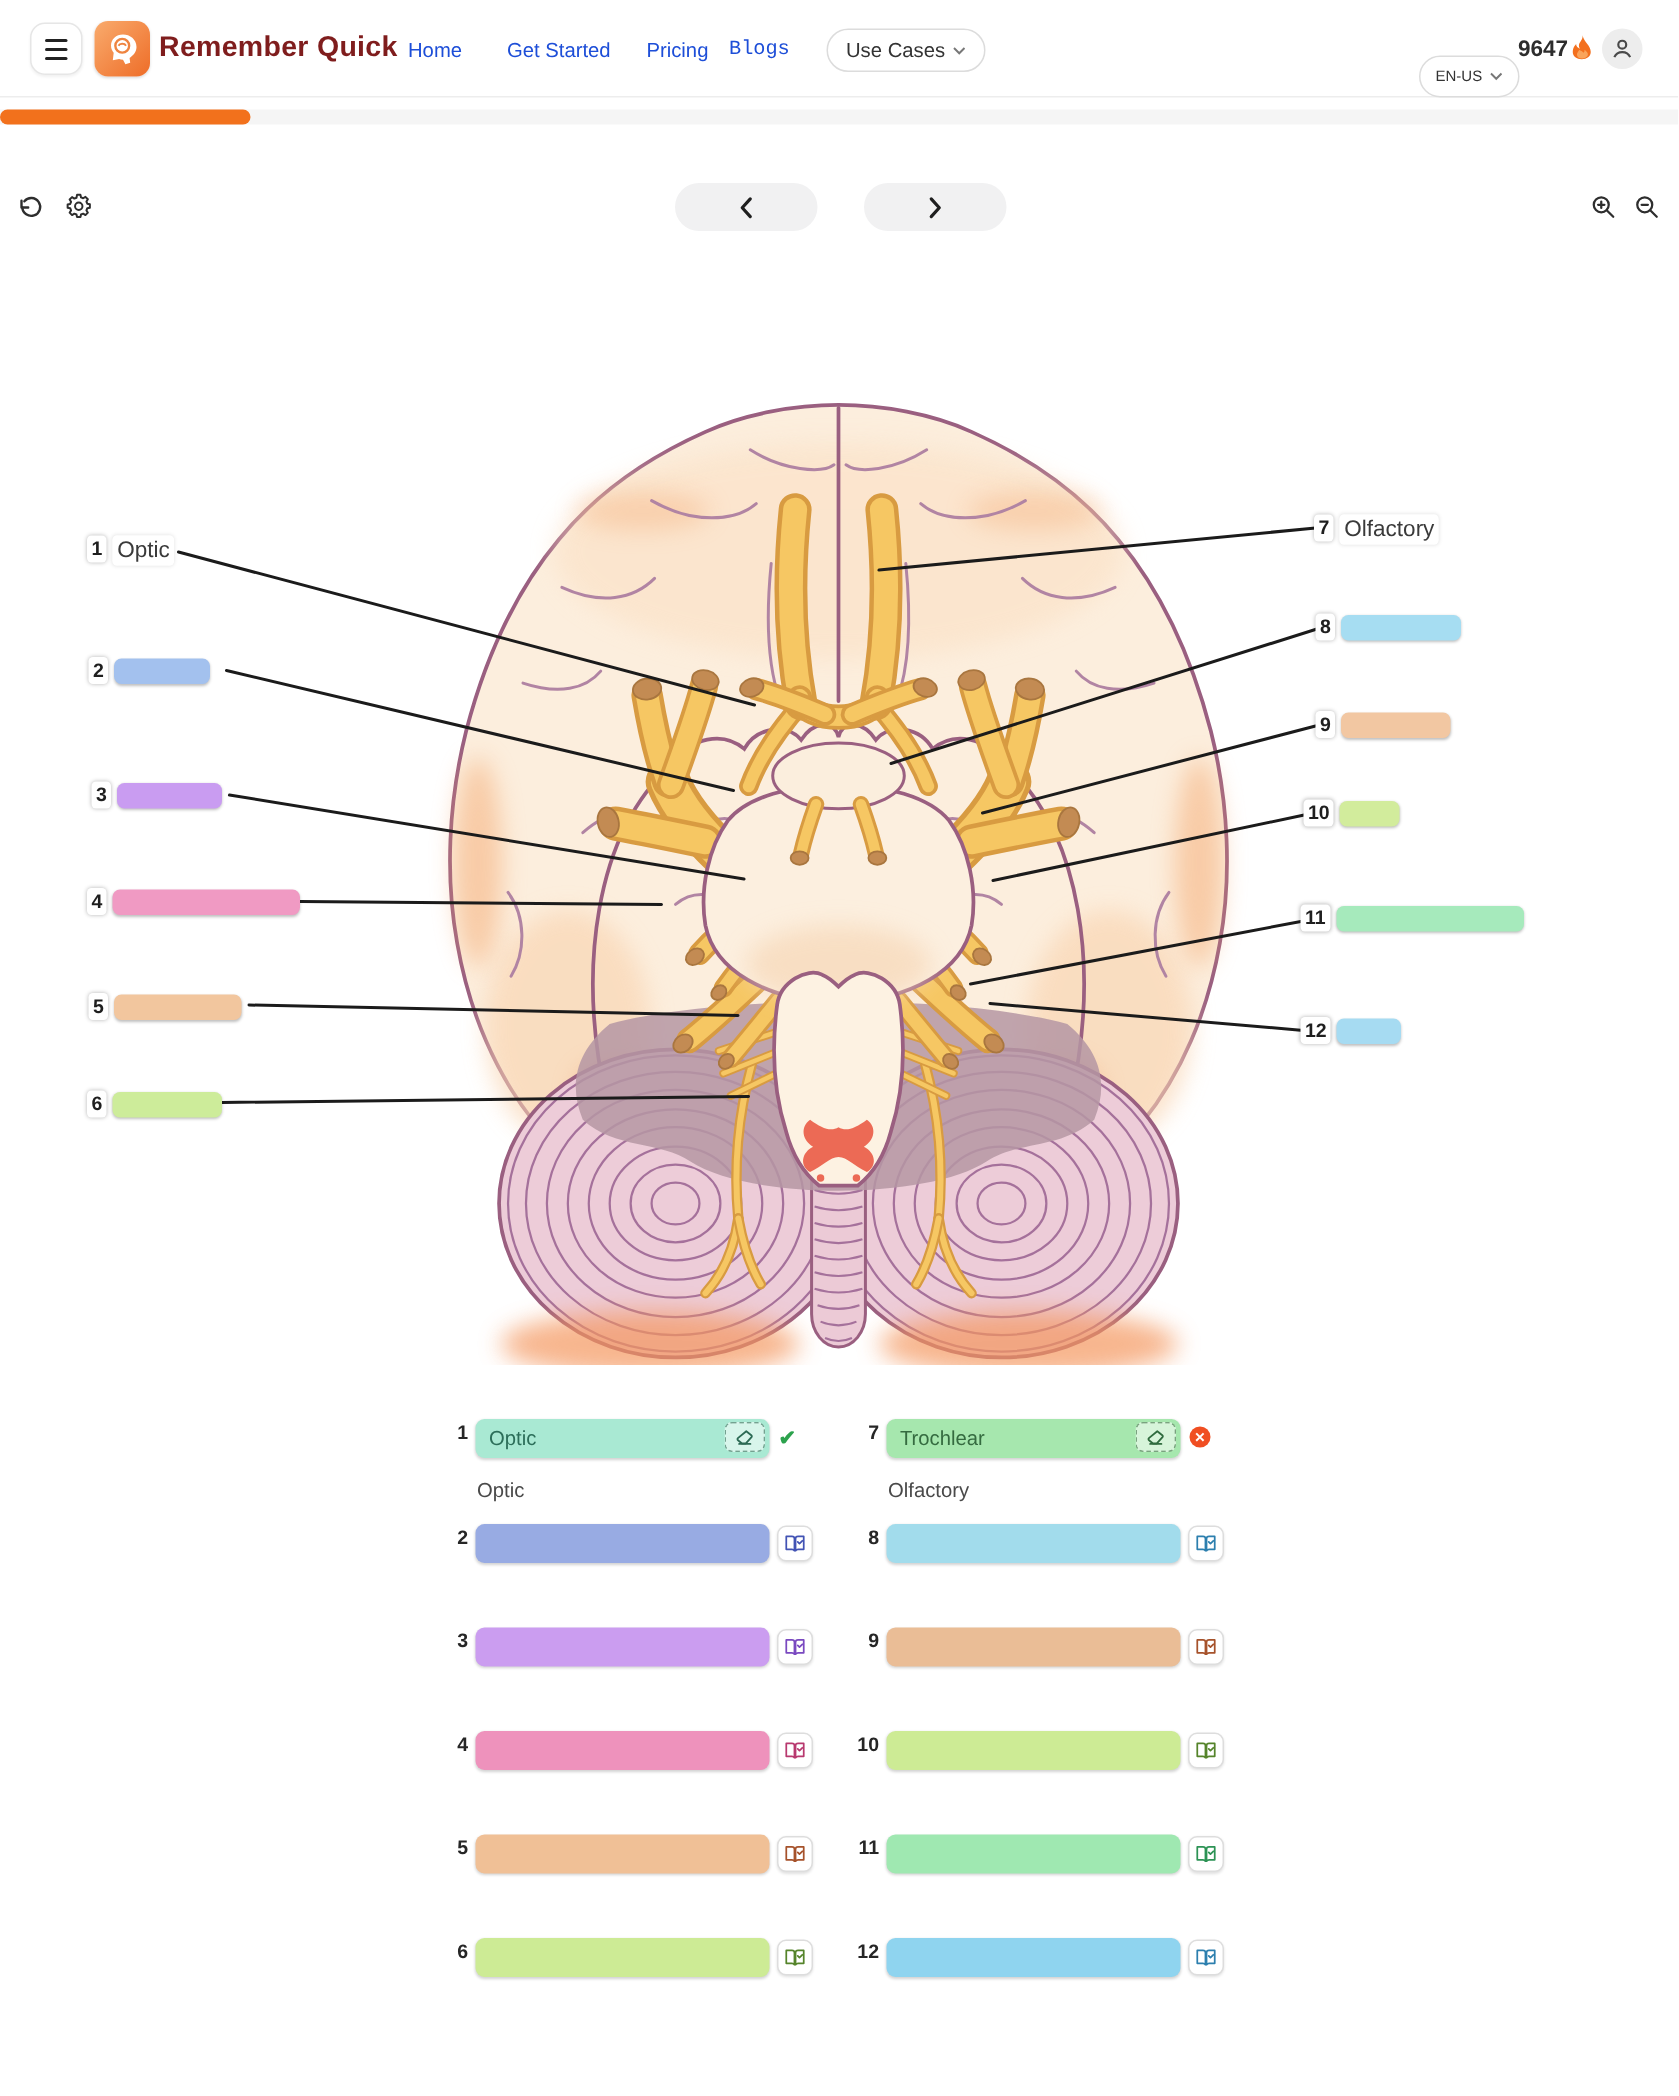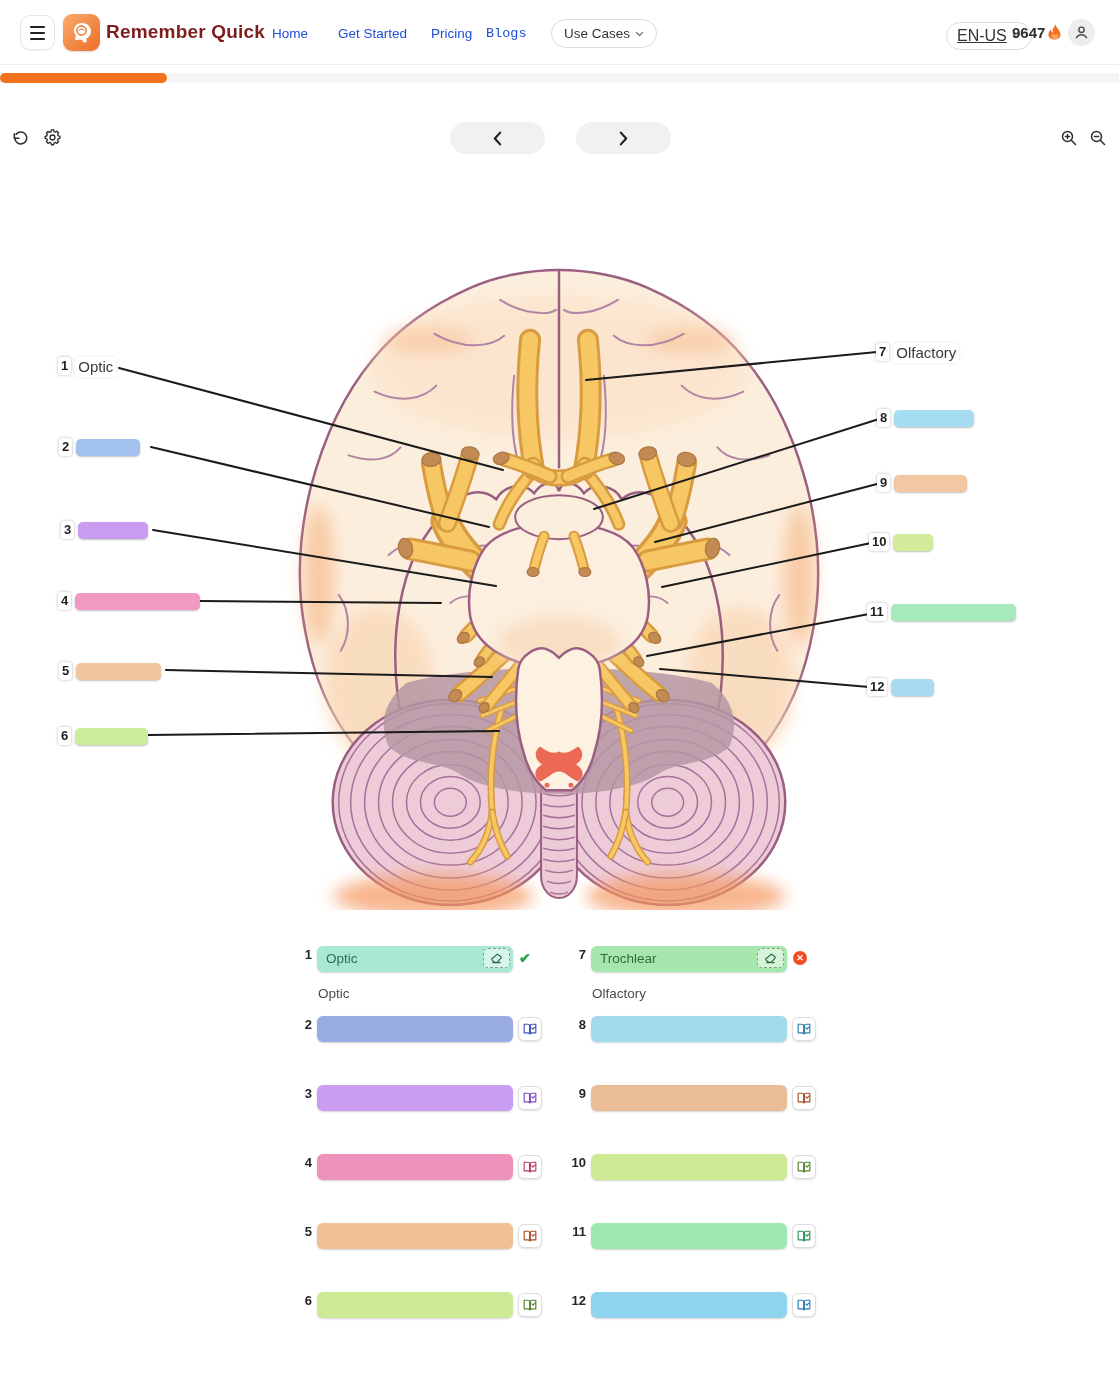--- a/index.html
+++ b/index.html
@@ -10,21 +10,21 @@
   .hamburger{position:absolute;left:20px;top:15px;width:33px;height:33px;border:1px solid #e6e6e6;border-radius:10px;
              background:#fff;box-shadow:0 1px 2px rgba(0,0,0,.06);display:flex;flex-direction:column;justify-content:center;gap:4px;align-items:center;cursor:pointer;}
   .hamburger i{display:block;width:15px;height:2px;background:#222;border-radius:2px;}
   .logo{position:absolute;left:63px;top:14px;width:37px;height:37px;border-radius:9px;
         background:linear-gradient(135deg,#f9ab6d,#ee6d28);display:flex;align-items:center;justify-content:center;box-shadow:0 1px 2px rgba(0,0,0,.15);}
   .brand{position:absolute;left:106px;top:21px;font-size:19px;font-weight:800;letter-spacing:.2px;}
   .navlink{position:absolute;top:26px;font-size:13.5px;color:#1d4ed8;cursor:pointer;}
   .pill{position:absolute;display:flex;align-items:center;gap:5px;border:1px solid #dcdcdc;border-radius:15px;
         background:#fff;font-size:13.5px;color:#333;cursor:pointer;}
   .usecases{left:551px;top:19px;height:27px;padding:0 12px;}
-  .locale{left:946px;top:22px;height:26px;padding:0 10px;font-size:16px;text-decoration:underline;}
+  .locale{left:946px;top:37px;height:26px;padding:0 10px;font-size:10px;}
   .points{position:absolute;left:1012px;top:24px;font-size:15px;font-weight:600;color:#2d2d2d;}
   .flame{position:absolute;left:1048px;top:23px;}
   .avatar{position:absolute;left:1068px;top:19px;width:27px;height:27px;border-radius:50%;background:#ededed;
           display:flex;align-items:center;justify-content:center;cursor:pointer;}
   
   .progress-track{position:absolute;left:0;top:73px;width:100%;height:10px;background:#f5f5f5;}
   .progress-fill{height:10px;border-radius:6px;}
   
   .toolbtn{position:absolute;cursor:pointer;display:flex;align-items:center;justify-content:center;}
   .navpill{position:absolute;top:122px;width:95px;height:32px;border-radius:16px;background:#f1f1f2;

